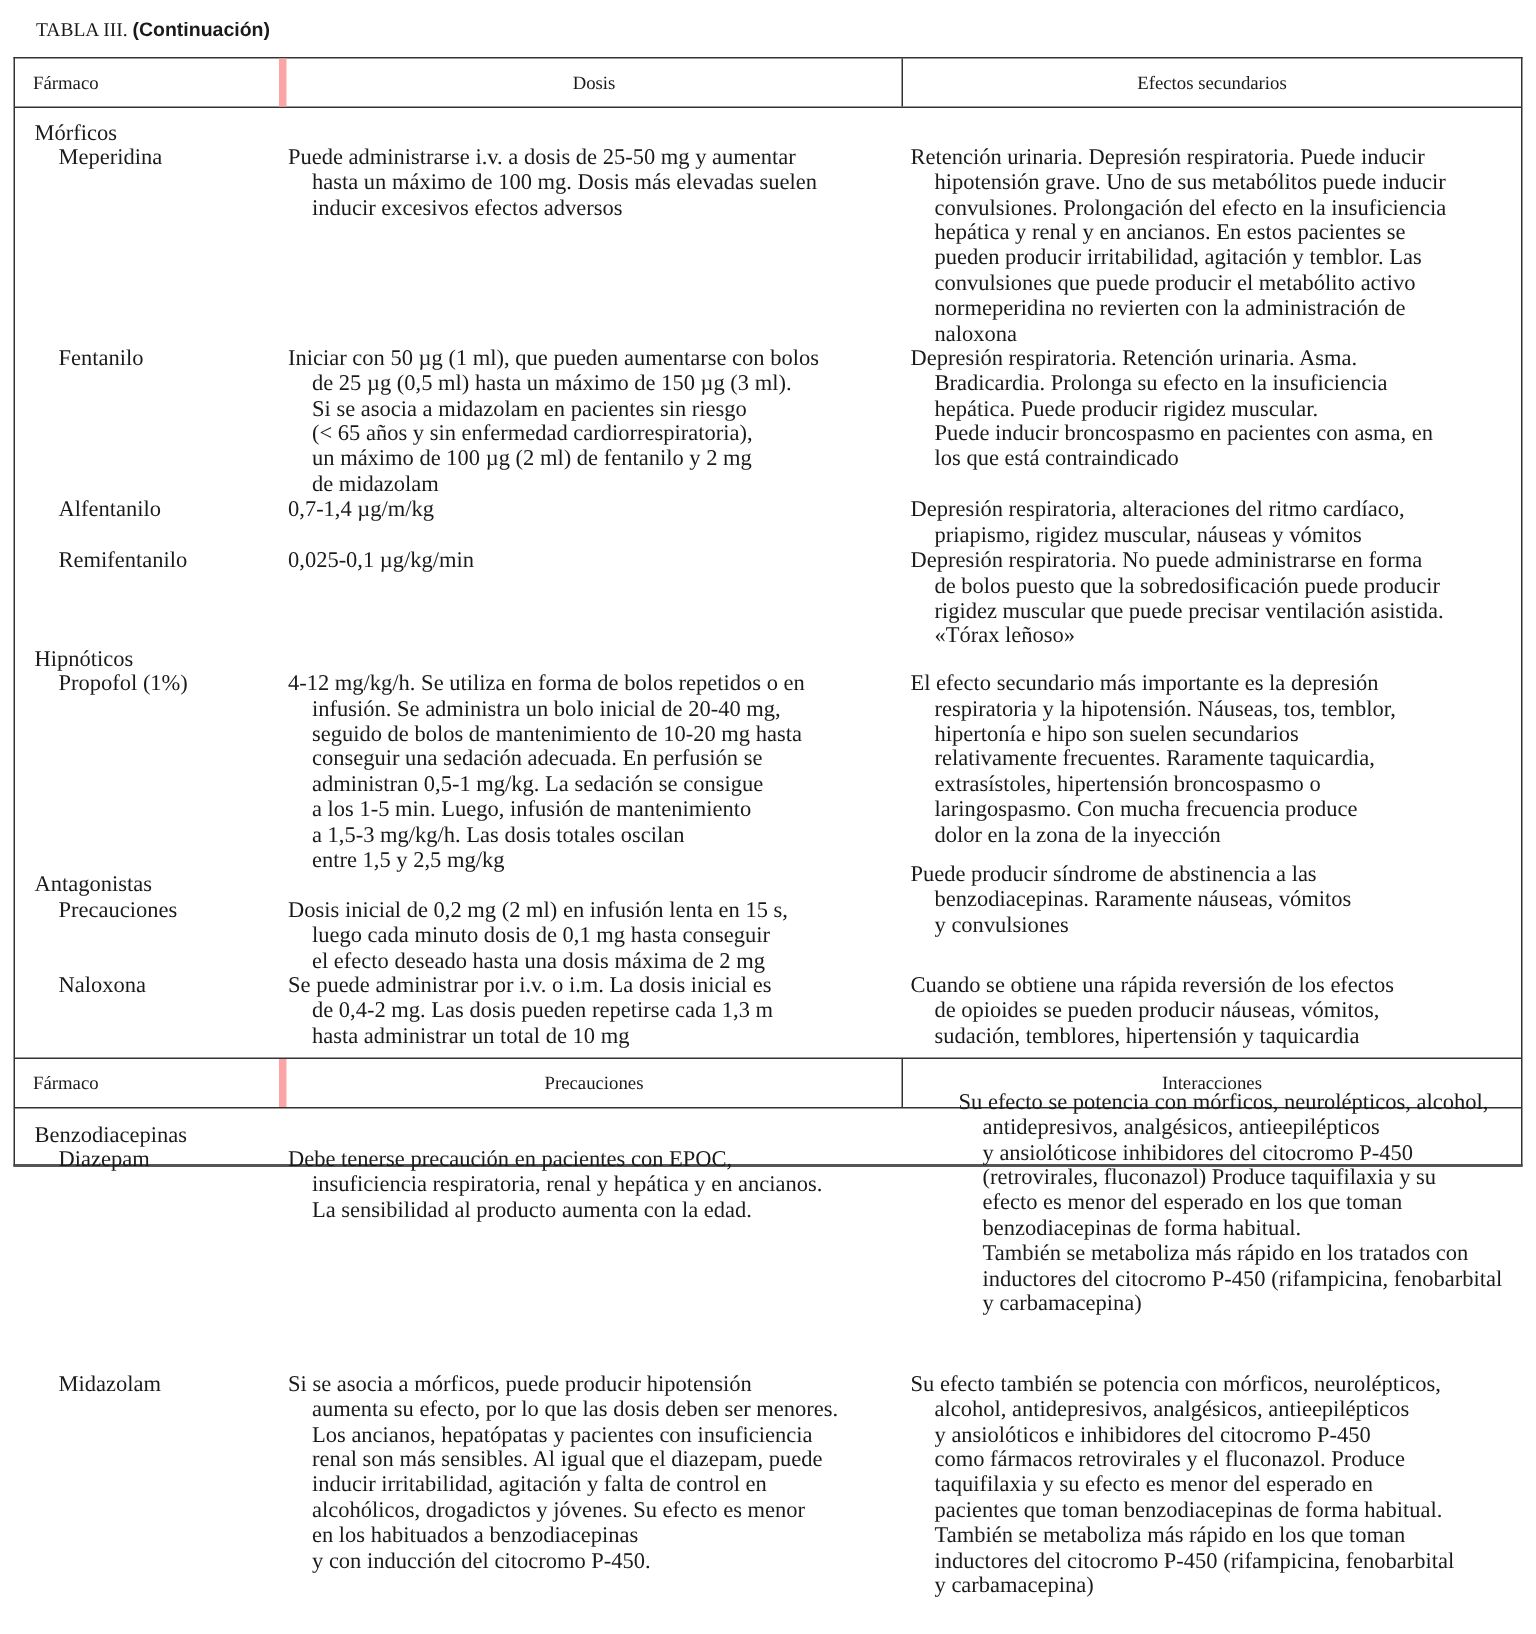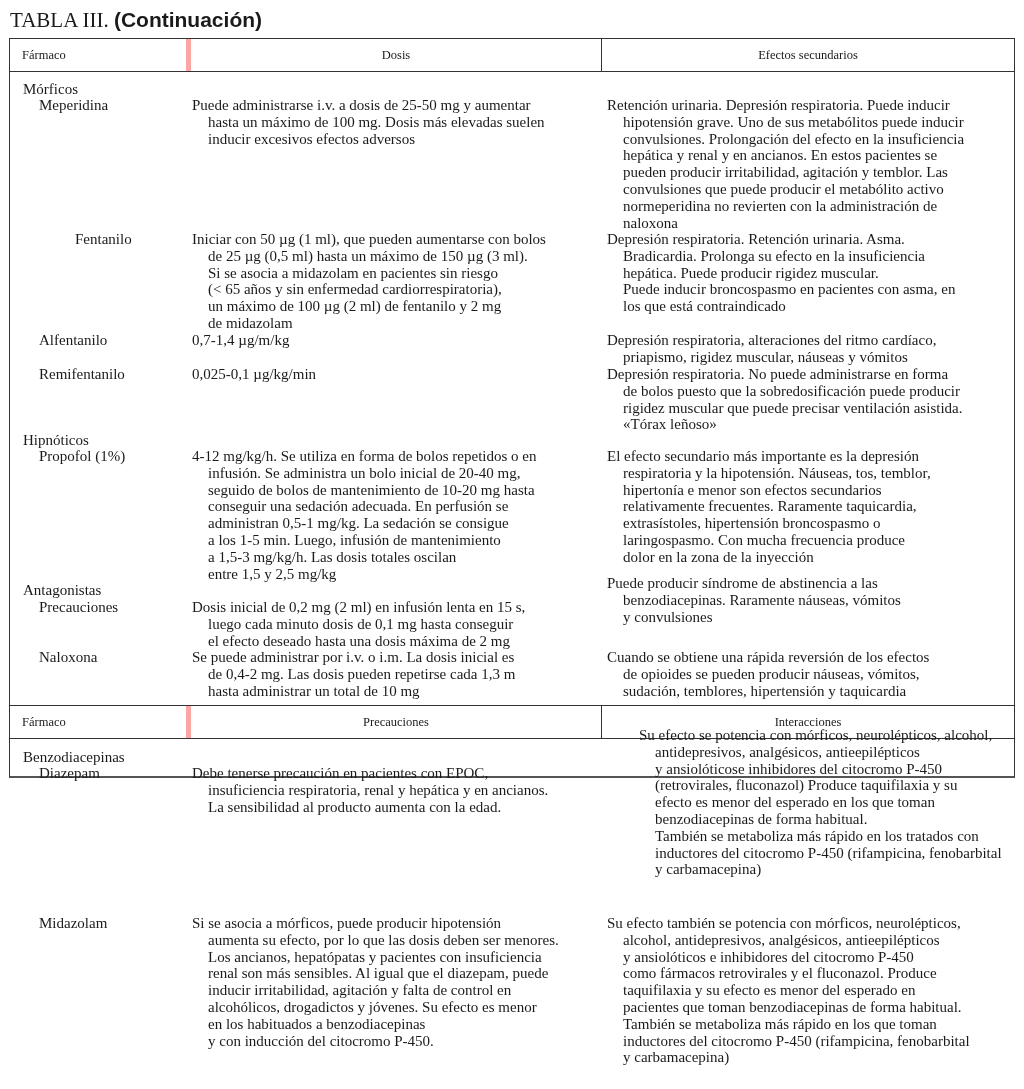--- a/index.html
+++ b/index.html
@@ -2,22 +2,22 @@
 <html><head>
 <meta charset="utf-8">
 <style>
   html, body { margin: 0; padding: 0; background: #ffffff; }
   body {
     width: 1024px; height: 1089px; position: relative; overflow: hidden;
     font-family: "Liberation Serif", "DejaVu Serif", serif;
     color: #1a1a1a;
   }
   .caption {
-    position: absolute; left: 10px; top: 10px;
-    font-size: 21px; line-height: 20px;
+    position: absolute; left: 24px; top: 10px;
+    font-size: 13px; line-height: 20px;
   }
   .caption .lead { font-family: "Liberation Serif", serif; }
   .caption .cont { font-family: "Liberation Sans", sans-serif; font-weight: bold; }
 
   .tbl {
     position: absolute; left: 9px; top: 38px; width: 1006px; height: 740px;
     border: 1px solid #333; border-bottom: 2px solid #555; box-sizing: border-box;
   }
   .hdr {
     position: absolute; left: 0; width: 100%; height: 33px;
@@ -69,21 +69,21 @@
     <span class="line">Retención urinaria. Depresión respiratoria. Puede inducir</span>
     <span class="line ind">hipotensión grave. Uno de sus metabólitos puede inducir</span>
     <span class="line ind">convulsiones. Prolongación del efecto en la insuficiencia</span>
     <span class="line ind">hepática y renal y en ancianos. En estos pacientes se</span>
     <span class="line ind">pueden producir irritabilidad, agitación y temblor. Las</span>
     <span class="line ind">convulsiones que puede producir el metabólito activo</span>
     <span class="line ind">normeperidina no revierten con la administración de</span>
     <span class="line ind">naloxona</span>
   </div>
 
-  <div class="txt drug" style="top:192px;margin-left:36px;">Fentanilo</div>
+  <div class="txt drug" style="top:192px;">Fentanilo</div>
   <div class="txt colA" style="top:192px;">
     <span class="line">Iniciar con 50 µg (1 ml), que pueden aumentarse con bolos</span>
     <span class="line ind">de 25 µg (0,5 ml) hasta un máximo de 150 µg (3 ml).</span>
     <span class="line ind">Si se asocia a midazolam en pacientes sin riesgo</span>
     <span class="line ind">(&lt; 65 años y sin enfermedad cardiorrespiratoria),</span>
     <span class="line ind">un máximo de 100 µg (2 ml) de fentanilo y 2 mg</span>
     <span class="line ind">de midazolam</span>
   </div>
   <div class="txt colB" style="top:192px;">
     <span class="line">Depresión respiratoria. Retención urinaria. Asma.</span>
@@ -121,21 +121,21 @@
     <span class="line ind">seguido de bolos de mantenimiento de 10-20 mg hasta</span>
     <span class="line ind">conseguir una sedación adecuada. En perfusión se</span>
     <span class="line ind">administran 0,5-1 mg/kg. La sedación se consigue</span>
     <span class="line ind">a los 1-5 min. Luego, infusión de mantenimiento</span>
     <span class="line ind">a 1,5-3 mg/kg/h. Las dosis totales oscilan</span>
     <span class="line ind">entre 1,5 y 2,5 mg/kg</span>
   </div>
   <div class="txt colB" style="top:409px;">
     <span class="line">El efecto secundario más importante es la depresión</span>
     <span class="line ind">respiratoria y la hipotensión. Náuseas, tos, temblor,</span>
-    <span class="line ind">hipertonía e menor son efectos secundarios</span>
+    <span class="line ind">hipertonía e hipo son suelen secundarios</span>
     <span class="line ind">relativamente frecuentes. Raramente taquicardia,</span>
     <span class="line ind">extrasístoles, hipertensión broncospasmo o</span>
     <span class="line ind">laringospasmo. Con mucha frecuencia produce</span>
     <span class="line ind">dolor en la zona de la inyección</span>
   </div>
 
   <div class="txt grp" style="top:543px;">Antagonistas</div>
   <div class="txt drug" style="top:560px;">Precauciones</div>
   <div class="txt colA" style="top:560px;">
     <span class="line">Dosis inicial de 0,2 mg (2 ml) en infusión lenta en 15 s,</span>

